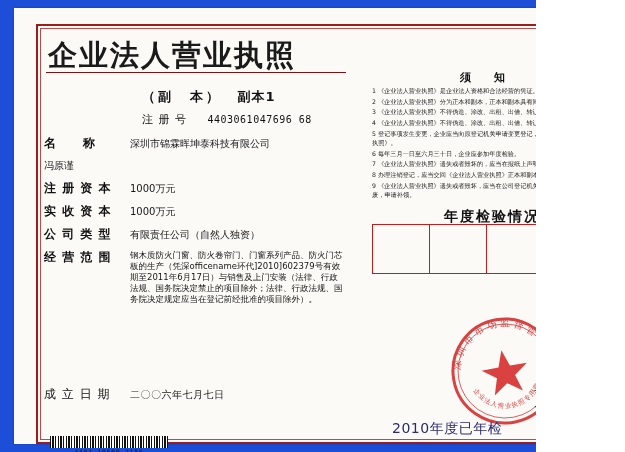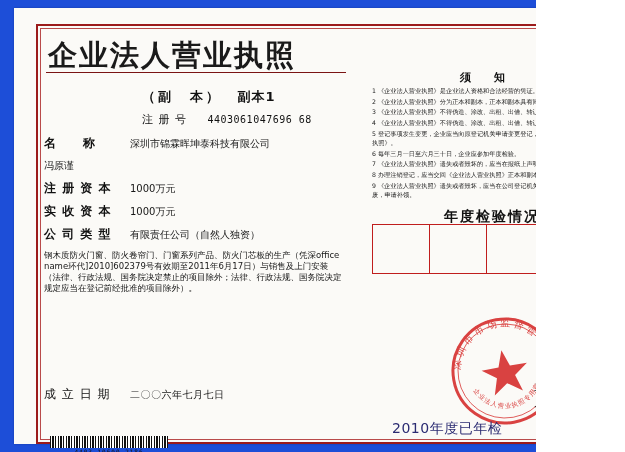--- a/index.html
+++ b/index.html
@@ -301,20 +301,21 @@
       </div>
       <div class="field-row">
         <div class="field-label">实 收 资 本</div>
         <div class="field-value">1000万元</div>
       </div>
       <div class="field-row">
         <div class="field-label">公 司 类 型</div>
         <div class="field-value">有限责任公司（自然人独资）</div>
       </div>
       <div class="field-row scope">
+        <div class="field-label">经 营 范 围</div>
         <div class="field-value small">钢木质防火门窗、防火卷帘门、门窗系列产品、防火门芯板的生产（凭深officename环代]2010]602379号有效期至2011年6月17日）与销售及上门安装（法律、行政法规、国务院决定禁止的项目除外；法律、行政法规、国务院决定规定应当在登记前经批准的项目除外）。</div>
       </div>
     </div>
 
     <div class="notice-title">须　知</div>
     <div class="notice-body">
       <div>1 《企业法人营业执照》是企业法人资格和合法经营的凭证。</div>
       <div>2 《企业法人营业执照》分为正本和副本，正本和副本具有同等法律效力。</div>
       <div>3 《企业法人营业执照》不得伪造、涂改、出租、出借、转让。</div>
       <div>4 《企业法人营业执照》不得伪造、涂改、出租、出借、转让。</div>

